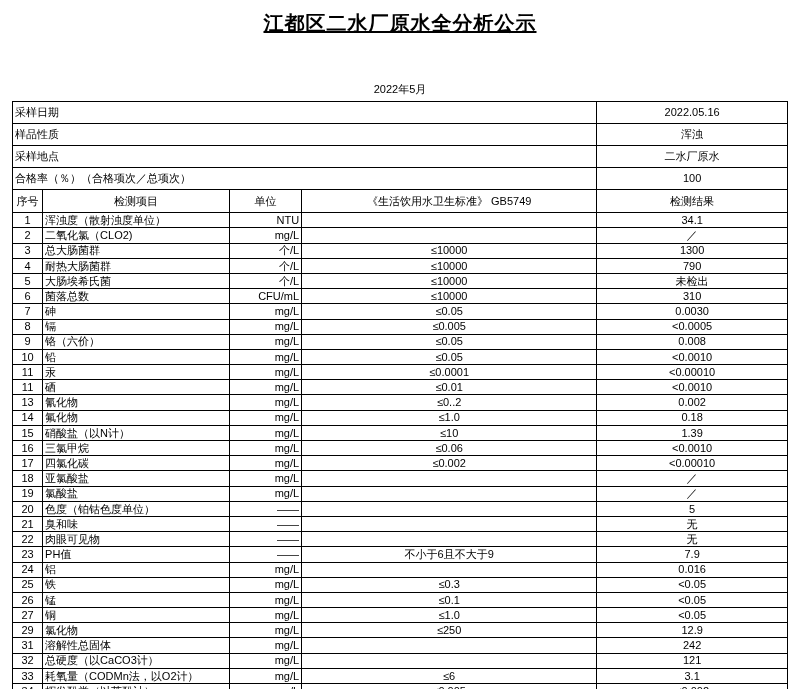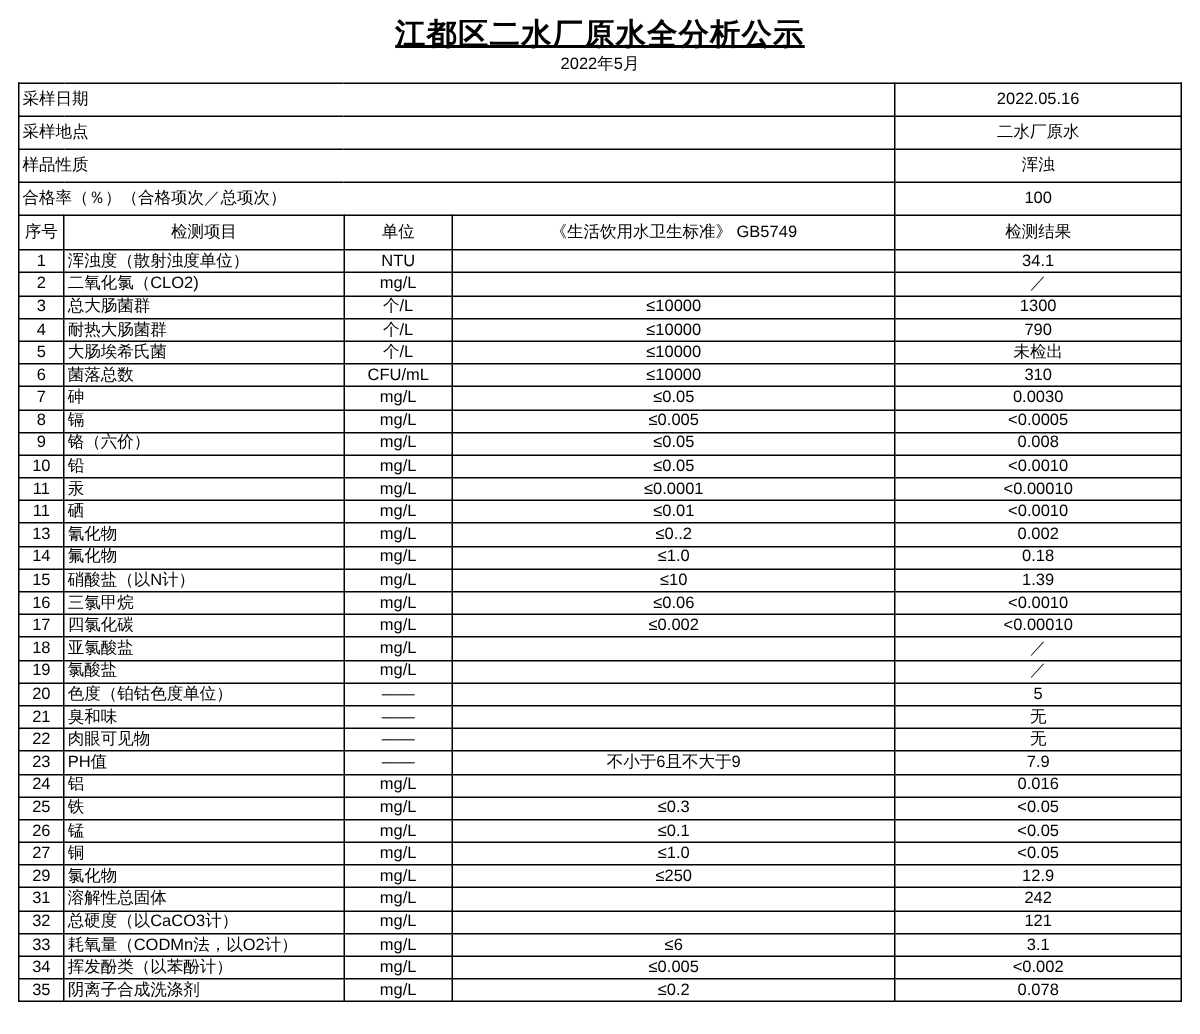--- a/index.html
+++ b/index.html
@@ -29,20 +29,21 @@
     padding-top: 10px;
     line-height: 1.3;
     text-decoration: underline;
   }
   .subtitle {
     text-align: center;
     font-size: 11px;
     padding-top: 1px;
     padding-bottom: 5px;
     line-height: 1.2;
+    margin-top: 46px;
   }
   table.main {
     border-collapse: collapse;
     width: 776px;
     table-layout: fixed;
   }
   table.main td {
     border: 1px solid #000000;
     font-size: 11px;
     padding: 0 2px;
@@ -71,21 +72,21 @@
   .c-no {
     text-align: center;
     width: 30px;
   }
   .c-item {
     text-align: left;
     padding-left: 4px;
     width: 186px;
   }
   .c-unit {
-    text-align: center;
+    text-align: right;
     width: 72px;
   }
   .c-std {
     text-align: center;
     width: 294px;
   }
   .c-res {
     text-align: center;
     width: 190px;
   }
@@ -106,26 +107,26 @@
       <col style="width:294px">
       <col style="width:190px">
     </colgroup>
     <tbody>
 
       <tr>
         <td class="info-label" colspan="4">采样日期</td>
         <td class="info-value">2022.05.16</td>
       </tr>
       <tr>
+        <td class="info-label" colspan="4">样品性质</td>
+        <td class="info-value">浑浊</td>
+      </tr>
+      <tr>
         <td class="info-label" colspan="4">采样地点</td>
         <td class="info-value">二水厂原水</td>
-      </tr>
-      <tr>
-        <td class="info-label" colspan="4">样品性质</td>
-        <td class="info-value">浑浊</td>
       </tr>
       <tr>
         <td class="info-label" colspan="4">合格率（％）（合格项次／总项次）</td>
         <td class="info-value">100</td>
       </tr>
 
       <tr class="col-head">
         <td>序号</td>
         <td>检测项目</td>
         <td>单位</td>

